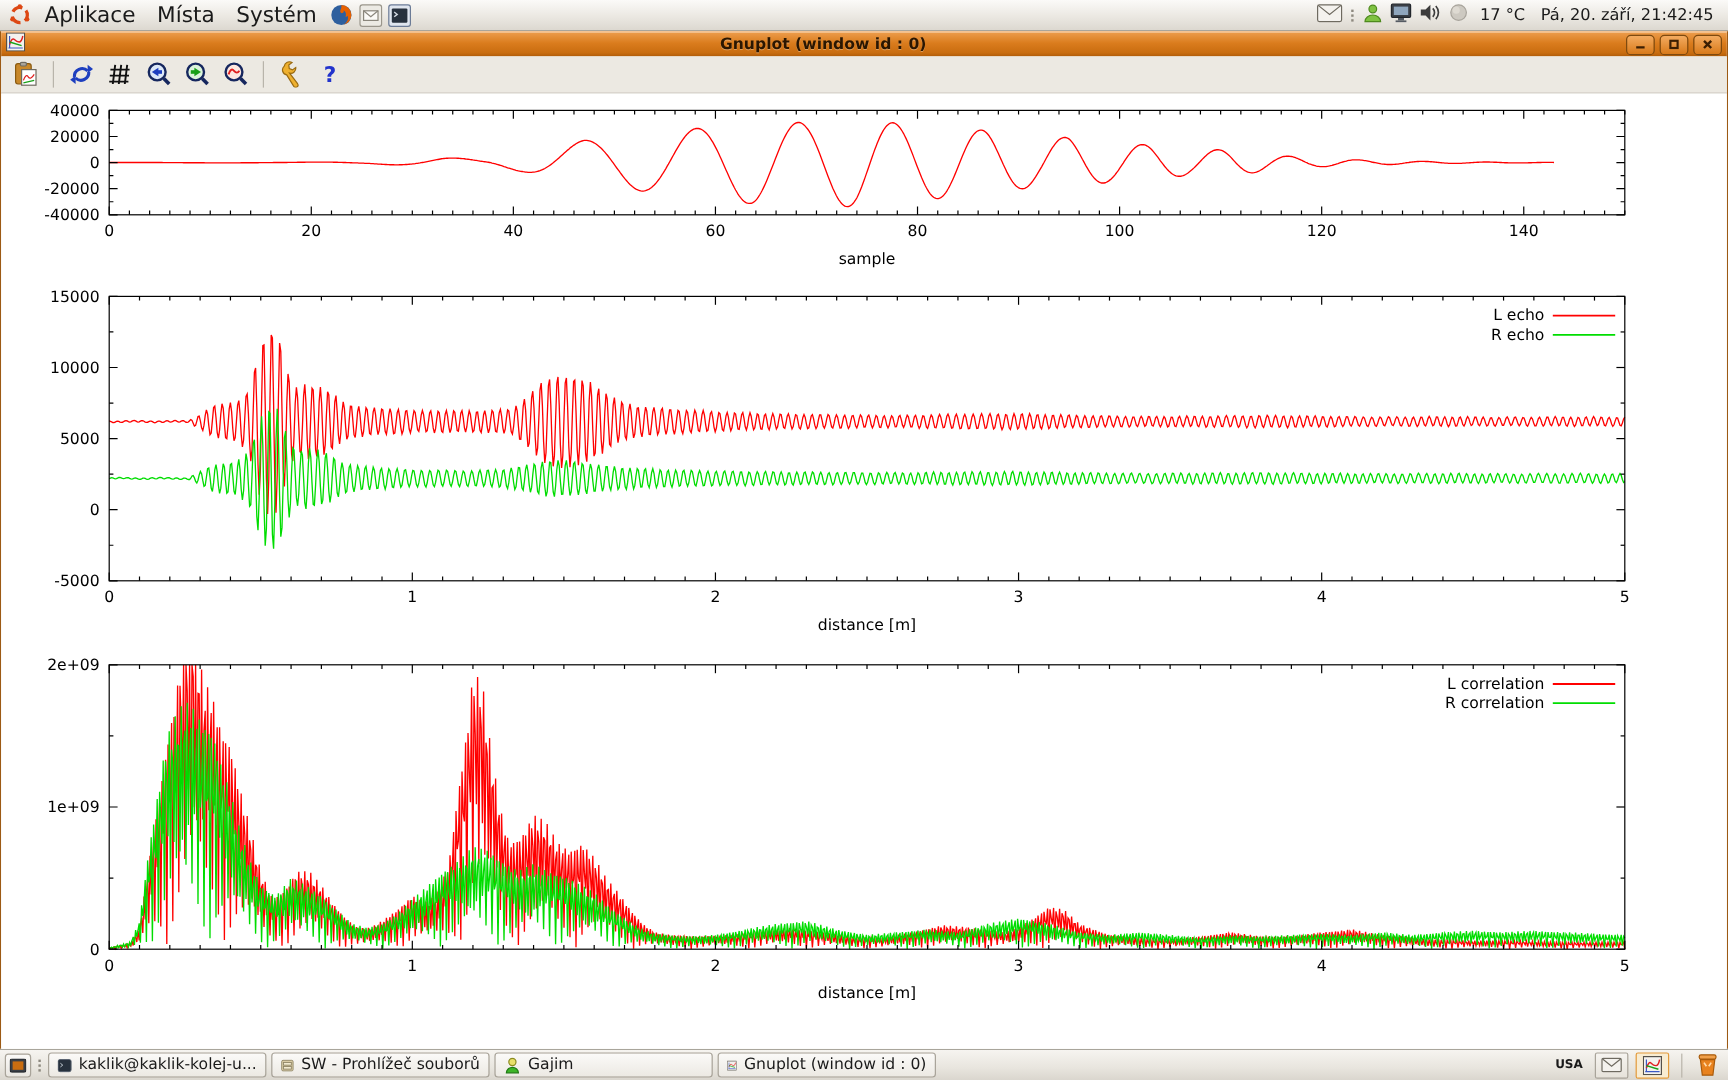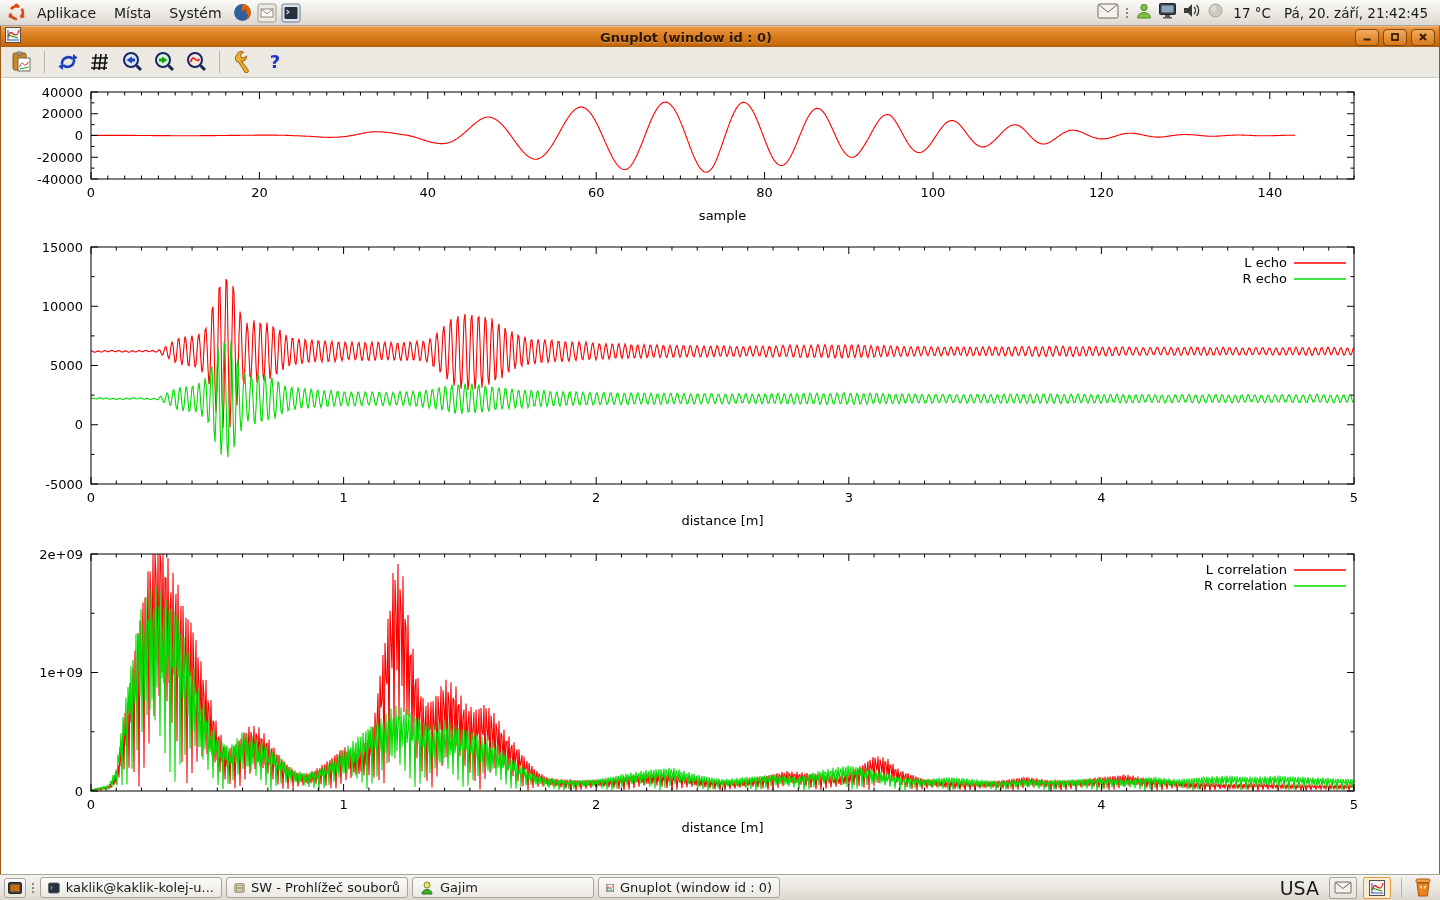--- a/index.html
+++ b/index.html
@@ -5,21 +5,21 @@
   * { box-sizing: border-box; }
   html,body { margin:0; padding:0; width:1440px; height:900px; overflow:hidden;
               font-family:"DejaVu Sans","Liberation Sans",sans-serif; background:#ffffff; }
 
   
   .panel-top { height:26px; width:1440px; display:flex; align-items:center;
     background:linear-gradient(#fbfaf8,#ebe8e2 55%,#dcd8d0);
     border-bottom:1px solid #a9a59b; padding:0 4px; }
   .panel-left, .panel-right { display:flex; align-items:center; height:100%; }
   .panel-right { margin-left:auto; gap:5px; padding-right:4px;text-align:center; }
-  .menu-item { font-size:14px; color:#1a1a1a; padding:0 9px; height:100%;
+  .menu-item { font-size:18px; color:#1a1a1a; padding:0 9px; height:100%;
     display:flex; align-items:center; cursor:default; }
   .launcher { width:22px; height:22px; display:flex; align-items:center; justify-content:center; margin:0 1px; }
   .tray-text { font-size:13.5px; color:#1a1a1a; padding:0 4px; white-space:nowrap; }
 
   
   .window { width:1440px; height:848px; display:flex; flex-direction:column;
     border-left:1px solid #9c5a14; border-right:1px solid #9c5a14; }
   .titlebar { height:22px; display:flex; align-items:center; padding:0 4px;
     background:linear-gradient(#ec9c4b,#da7c1d 45%,#c96d10 85%,#b05c08);
     border-top:1px solid #f4b97e; }
@@ -41,21 +41,21 @@
     border-top:1px solid #a9a59b; padding:0 4px; gap:4px; }
   .task-mini { width:22px; height:20px; border:1px solid #a9a49a; border-radius:3px;
     background:linear-gradient(#fbfaf8,#e9e6e0); display:flex; align-items:center; justify-content:center; }
   .handle-dots { width:6px; height:18px; display:flex; flex-direction:column;
     align-items:center; justify-content:center; gap:2px; }
   .handle-dots i { width:2px; height:2px; background:#8d897f; display:block; }
   .task-btn { width:182px; height:21px; border:1px solid #a9a49a; border-radius:3px;
     background:linear-gradient(#fbfaf8,#ece9e3); display:flex; align-items:center;
     gap:6px; padding:0 7px; font-size:13px; color:#1a1a1a; white-space:nowrap; overflow:hidden; }
   .task-right { margin-left:auto; display:flex; align-items:center; gap:6px; padding-right:2px; }
-  .kbd-layout { font-size:19px; color:#1a1a1a; padding:0 4px; }
+  .kbd-layout { font-size:10px; color:#1a1a1a; padding:0 4px;font-weight:bold; }
   .tray-btn { width:28px; height:22px; border:1px solid #a9a49a; border-radius:2px;
     background:linear-gradient(#f6f4f0,#e6e2da); display:flex; align-items:center; justify-content:center; }
   .tray-btn.active { background:#f8ecd2; border:1px solid #e39a3a; }
   .tb2-sep { width:1px; height:20px; background:#b8b4aa; margin:0 4px; }
 </style>
 </head>
 <body>
 
 <div class="panel-top">
   <div class="panel-left">

